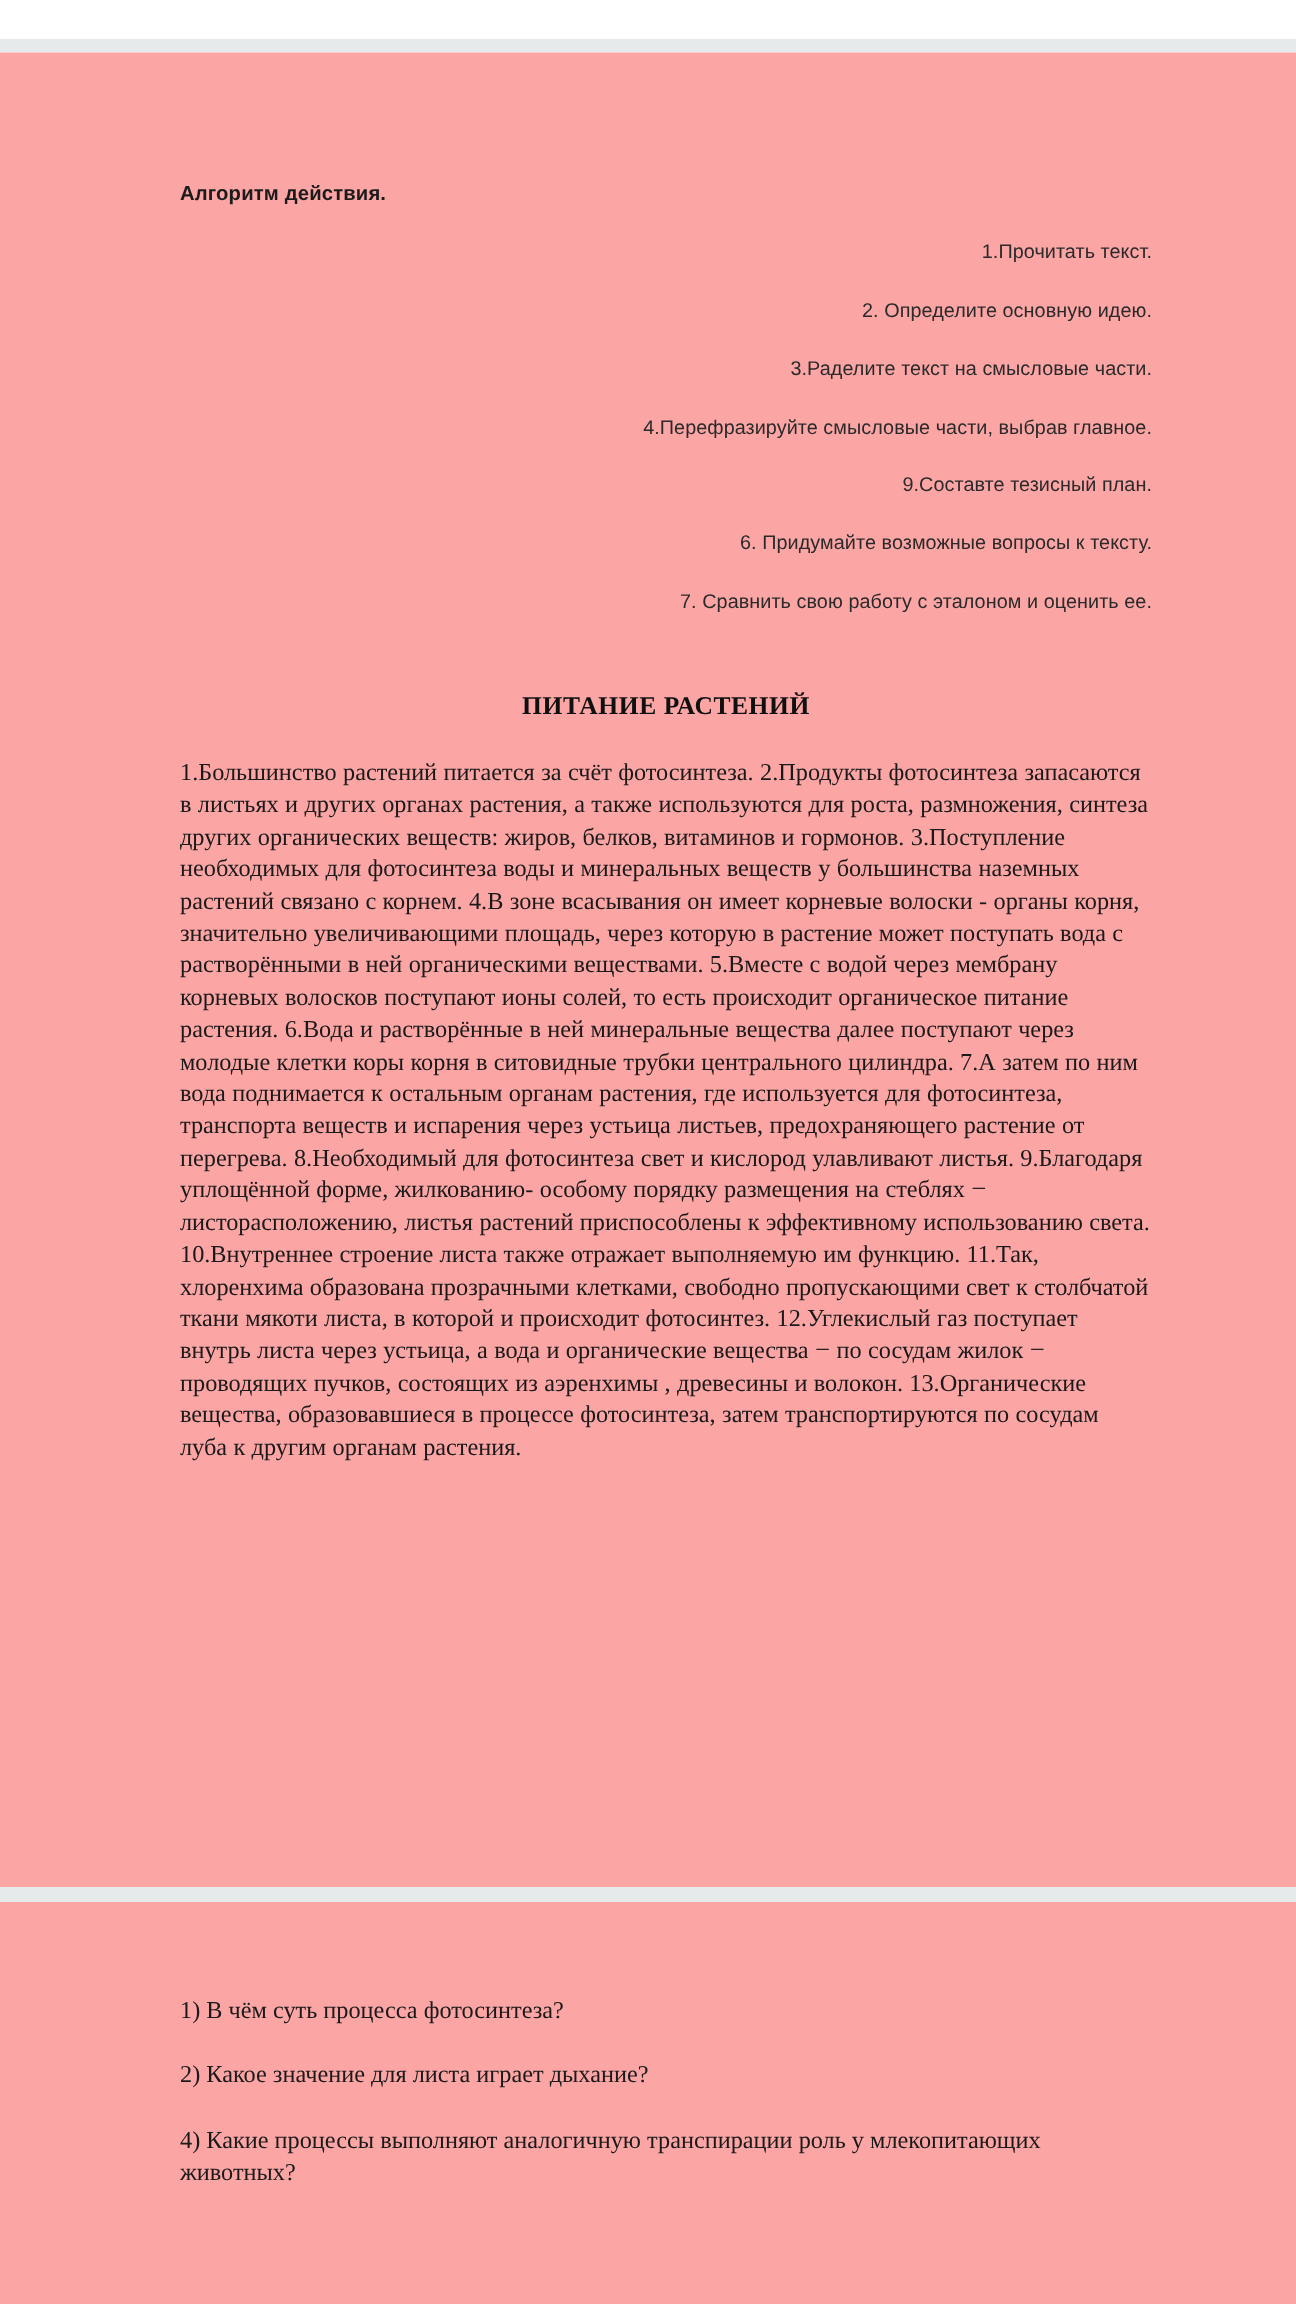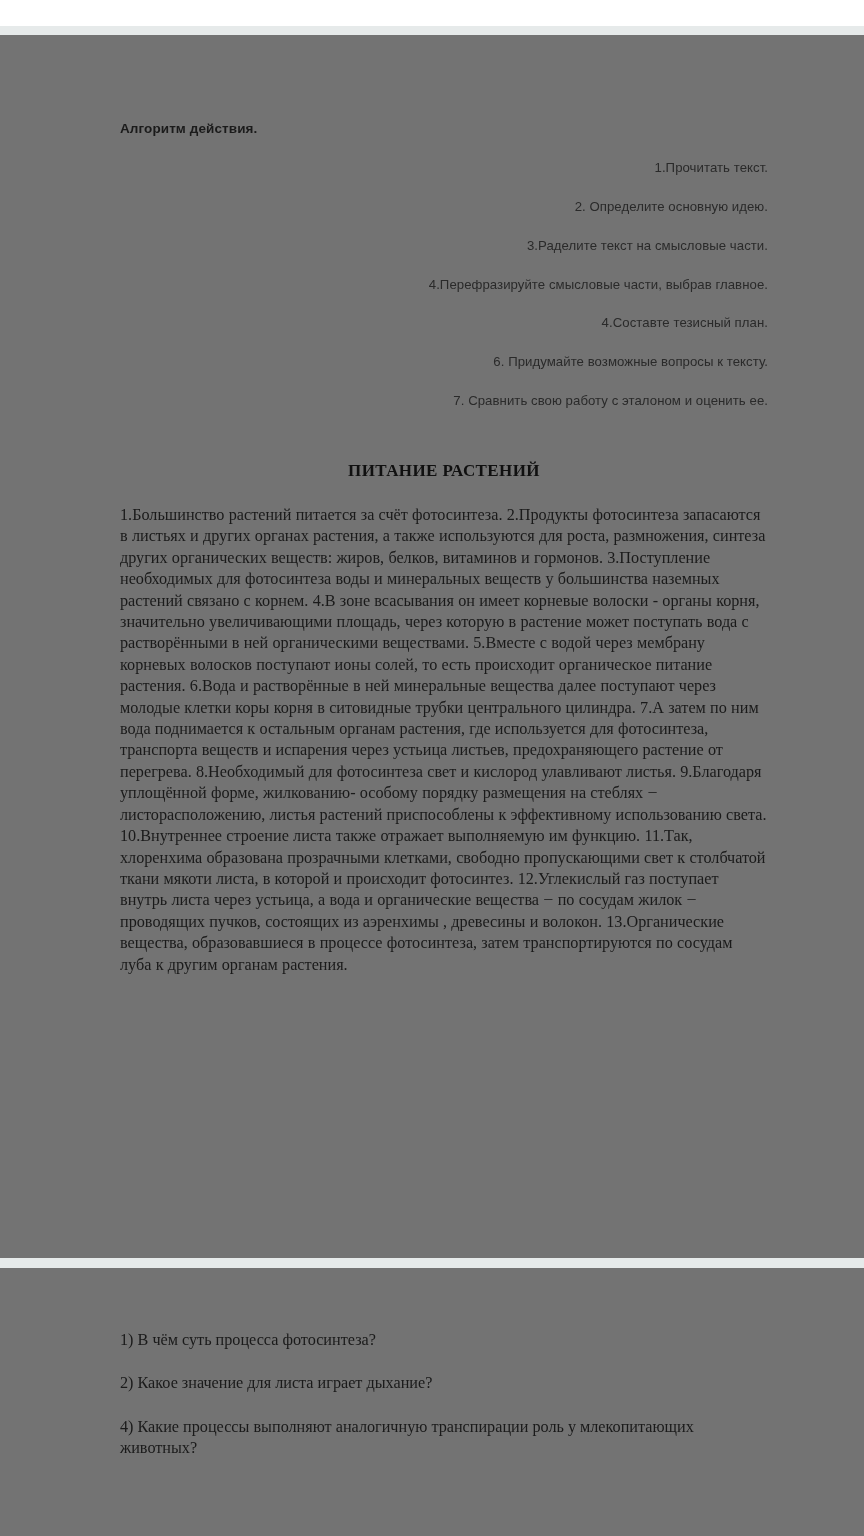--- a/index.html
+++ b/index.html
@@ -43,21 +43,21 @@
     background: #e6eaea;
   }
   .page-break.top    { top: 26px;   height: 9px;  }
   .page-break.middle { top: 1258px; height: 10px; }
 
   
   .page {
     position: absolute;
     left: 0;
     width: 864px;
-    background: #737373;
+    background: #fca5a5;
   }
   .page-one { top: 35px;   height: 1223px; }
   .page-two { top: 1268px; height: 268px; padding-left: 24px;  }
 
   .content {
     position: absolute;
     left: 120px;
     width: 648px;
   }
 
@@ -148,21 +148,21 @@
 
   <div class="page page-one">
 
     <section class="content algo">
       <h2 class="algo-title">Алгоритм действия.</h2>
 
       <p class="algo-item">1.Прочитать текст.</p>
       <p class="algo-item">2. Определите основную идею.</p>
       <p class="algo-item">3.Раделите текст на смысловые части.</p>
       <p class="algo-item">4.Перефразируйте смысловые части, выбрав главное.</p>
-      <p class="algo-item">4.Составте тезисный план.</p>
+      <p class="algo-item">9.Составте тезисный план.</p>
       <p class="algo-item">6. Придумайте возможные вопросы к тексту.</p>
       <p class="algo-item">7. Сравнить свою работу с эталоном и оценить ее.</p>
     </section>
 
     <section class="content article">
       <h1 class="article-heading">ПИТАНИЕ РАСТЕНИЙ</h1>
 
       <p class="body-text"><span class="seg">1.Большинство растений питается за счёт фотосинтеза. 2.Продукты фотосинтеза запасаются в листьях и других органах растения, а также используются для роста, размножения, синтеза других органических веществ: жиров, белков, витаминов и гормонов. 3.Поступление необходимых для фотосинтеза воды и минеральных веществ у большинства наземных растений связано с корнем. 4.В зоне всасывания он имеет корневые волоски - органы корня, значительно увеличивающими площадь, через которую в растение может поступать вода с растворёнными в ней органическими веществами. 5.Вместе с водой через мембрану корневых волосков поступают ионы солей, то есть происходит органическое питание растения. 6.Вода и растворённые в ней минеральные вещества далее поступают через молодые клетки коры корня в ситовидные трубки центрального цилиндра. 7.А затем по ним  вода поднимается к остальным органам растения, где используется для фотосинтеза, транспорта веществ и испарения через устьица листьев, предохраняющего растение от перегрева. 8.Необходимый для фотосинтеза свет и кислород улавливают листья. 9.Благодаря уплощённой форме, жилкованию- особому порядку размещения на стеблях </span><span class="dash">‒</span><span class="seg"> листорасположению, листья растений приспособлены к эффективному использованию света. 10.Внутреннее строение листа также отражает выполняемую им функцию. 11.Так, хлоренхима образована прозрачными клетками, свободно пропускающими свет к столбчатой ткани мякоти листа, в которой и происходит фотосинтез. 12.Углекислый газ поступает внутрь листа через устьица, а вода и органические вещества </span><span class="dash">‒</span><span class="seg"> по сосудам жилок </span><span class="dash">‒</span><span class="seg"> проводящих пучков, состоящих из аэренхимы , древесины и волокон. 13.Органические вещества, образовавшиеся в процессе фотосинтеза, затем транспортируются по сосудам луба к другим органам растения.</span></p>
 
     </section>

